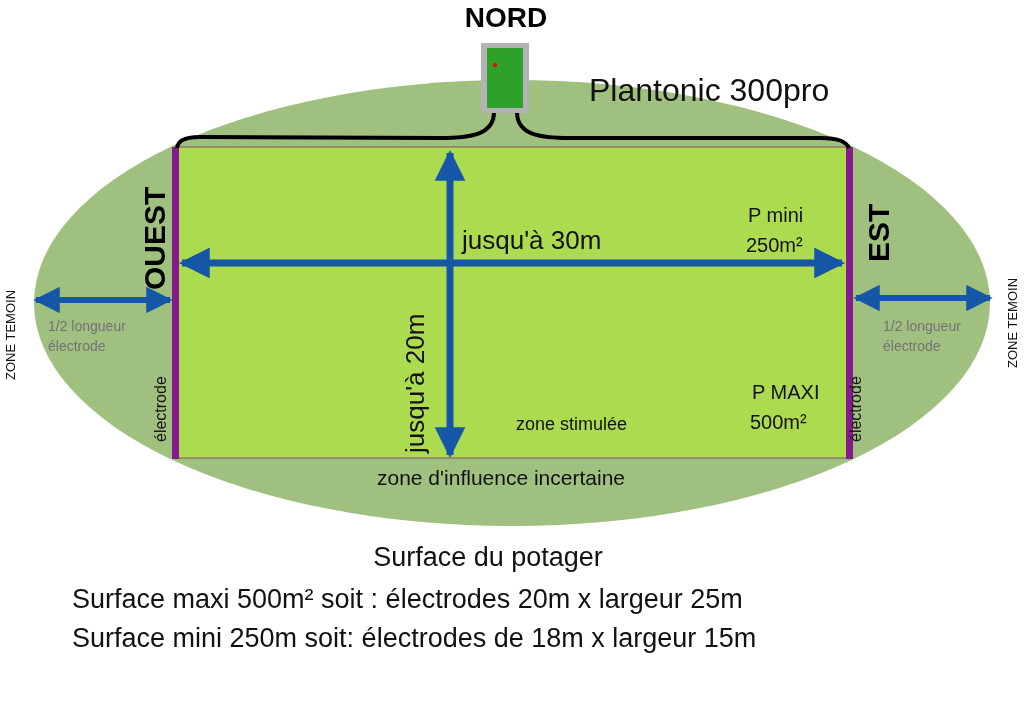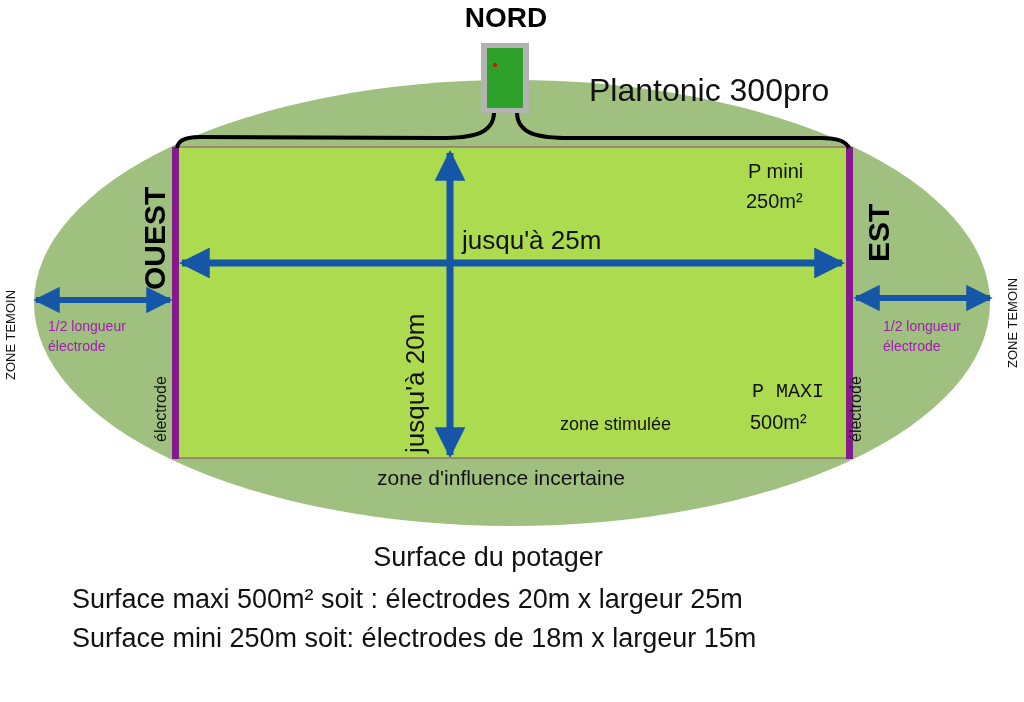--- a/index.html
+++ b/index.html
@@ -8,28 +8,28 @@
     svg.canvas { position: absolute; left: 0; top: 0; }
     .title-nord { left: 0; width: 1024px; top: 2px; text-align: center; font-weight: bold; font-size: 28px; color: #000; transform: translateX(-6px); }
     .device-label { left: 547px; top: 72px; font-size: 32px; color: #111; margin-left: 42px; }
     .side-label-bold { font-weight: bold; font-size: 30px; color: #000; white-space: nowrap; }
     .vert { transform-origin: 0 0; transform: rotate(-90deg); white-space: nowrap; }
     .ouest { left: 138px; top: 290px; }
     .est { left: 862px; top: 262px; }
     .zone-temoin { font-size: 13px; color: #111; }
     .zt-left { left: 3px; top: 380px; }
     .zt-right { left: 1005px; top: 368px; }
-    .half-len { font-size: 14px; line-height: 20px; color: #a21caf; }
+    .half-len { font-size: 14px; line-height: 20px; color: #737373; }
     .electrode-lbl { font-size: 16px; color: #111; }
     .el-left { left: 152px; top: 442px; }
     .el-right { left: 847px; top: 442px; }
     .p-label { font-size: 20px; line-height: 30px; color: #111; text-align: left; }
     .len-25 { left: 462px; top: 225px; font-size: 26px; color: #111; }
     .len-20 { left: 400px; top: 453px; font-size: 26px; color: #111; }
-    .zone-stim { left: 516px; top: 414px; font-size: 18px; color: #111; margin-left: 44px; }
+    .zone-stim { left: 516px; top: 414px; font-size: 18px; color: #111; }
     .zone-incert { left: 0; width: 1024px; text-align: center; top: 466px; font-size: 21px; color: #111; transform: translateX(-11px); }
     .caption { left: 0; width: 1024px; text-align: center; font-size: 27px; color: #111; }
     .cap-title { top: 542px; transform: translateX(-24px); }
     .cap-line { left: 72px; width: auto; text-align: center; }
     .cap-1 { top: 584px; }
     .cap-2 { top: 623px; }
   </style>
 </head>
 <body>
 
@@ -77,29 +77,29 @@
 </div>
 <div class="abs half-len" style="left:883px; top:316px;">
   <div>1/2 longueur</div>
   <div>électrode</div>
 </div>
 
 <div class="abs electrode-lbl vert el-left">électrode</div>
 <div class="abs electrode-lbl vert el-right">électrode</div>
 
 <div class="abs p-label" style="left:746px; top:156px;">
-  <div style="padding-left:2px;">P mini</div>
+  <div style="padding-left:2px;margin-top:44px;">P mini</div>
   <div>250m²</div>
 </div>
 <div class="abs p-label" style="left:750px; top:377px;">
-  <div style="padding-left:2px;font-family:Liberation Mono, monospace;">P MAXI</div>
+  <div style="padding-left:2px;">P MAXI</div>
   <div>500m²</div>
 </div>
 
-<div class="abs len-25">jusqu'à 25m</div>
+<div class="abs len-25">jusqu'à 30m</div>
 <div class="abs len-20 vert">jusqu'à 20m</div>
 
 <div class="abs zone-stim">zone stimulée</div>
 <div class="abs zone-incert">zone d'influence incertaine</div>
 
 <div class="abs caption cap-title">Surface du potager</div>
 <div class="abs caption cap-line cap-1">Surface maxi 500m² soit :  électrodes 20m x largeur 25m</div>
 <div class="abs caption cap-line cap-2">Surface mini 250m soit: électrodes de 18m x largeur 15m</div>
 
 </body></html>

